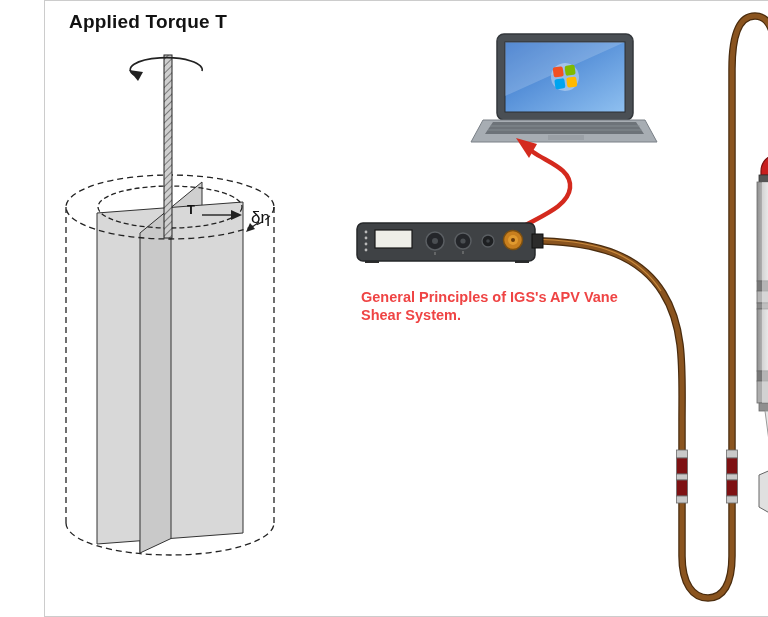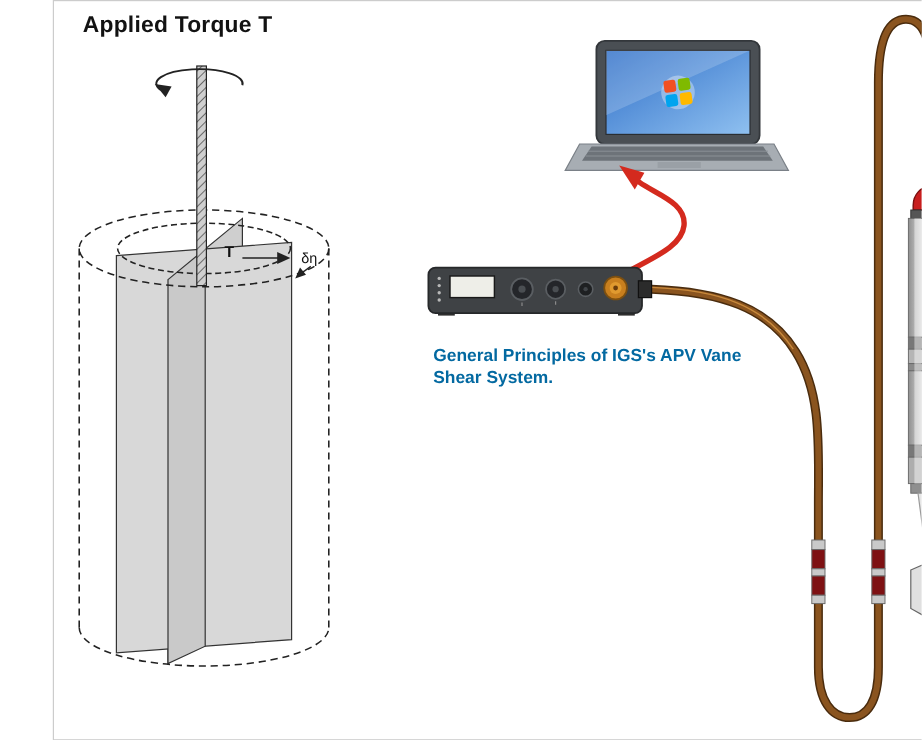--- a/index.html
+++ b/index.html
@@ -6,22 +6,22 @@
   .canvas{
     position:relative;width:768px;height:617px;background:#ffffff;
     border:1px solid #cccccc;box-sizing:border-box;overflow:hidden;
     font-family:"Liberation Sans", sans-serif;
     margin-left:44px;
   }
   .abs{position:absolute;}
   #drawing{position:absolute;left:0;top:0;}
   #left-title{left:24px;top:10px;font-size:19px;font-weight:bold;color:#121212;letter-spacing:0.2px;z-index:5;}
   #t-label{left:142px;top:201px;font-size:13px;font-weight:bold;color:#111;z-index:5;}
-  #delta-label{left:206px;top:207px;font-size:12px;color:#111;z-index:5;}
-  #principles-heading{left:316px;top:287px;width:300px;font-size:14.5px;font-weight:bold;color:#0369a1;line-height:1.25;z-index:5;}
+  #delta-label{left:206px;top:207px;font-size:17px;color:#111;z-index:5;}
+  #principles-heading{left:316px;top:287px;width:300px;font-size:14.5px;font-weight:bold;color:#ef4444;line-height:1.25;z-index:5;}
   #principles-body{left:316px;top:336px;width:303px;font-size:13.5px;color:#8a4435;text-align:justify;line-height:1.32;z-index:5;}
   #copyright-note{left:748px;top:196px;writing-mode:vertical-rl;font-size:11px;color:#9a9a9a;letter-spacing:0.6px;z-index:5;}
 </style>
 </head>
 <body>
 
 <div class="canvas">
 
   <svg id="drawing" width="768" height="617" viewBox="0 0 768 617">
     <defs>

